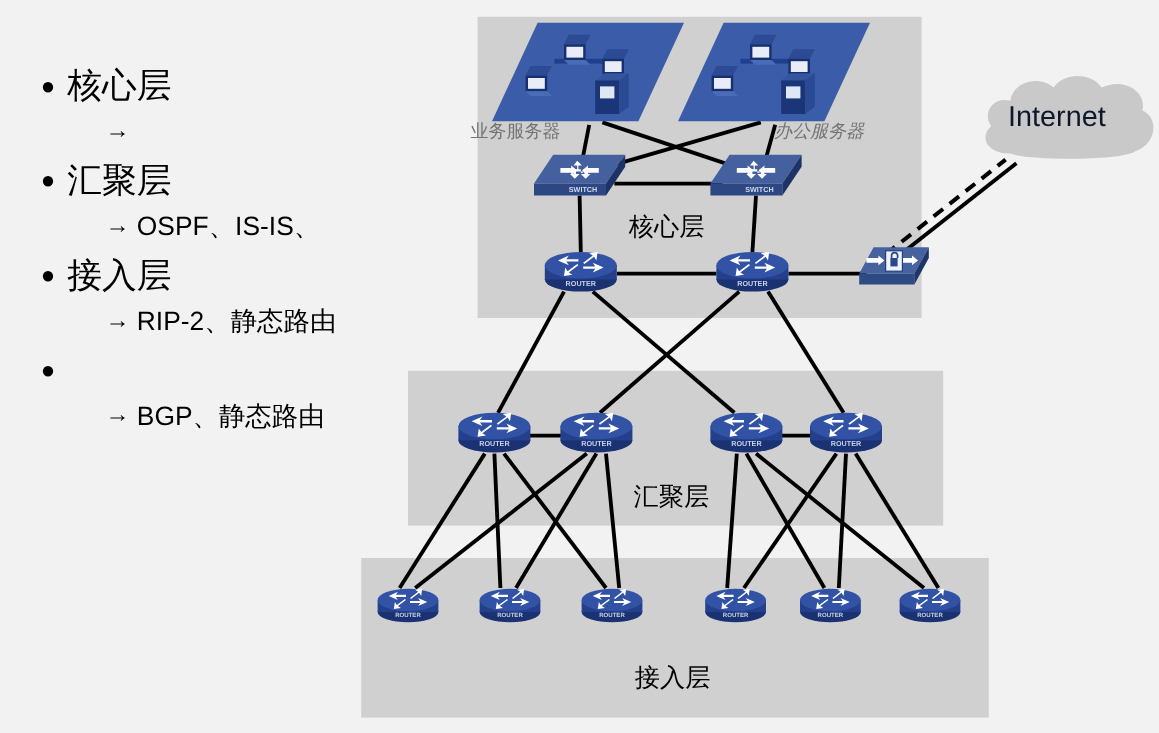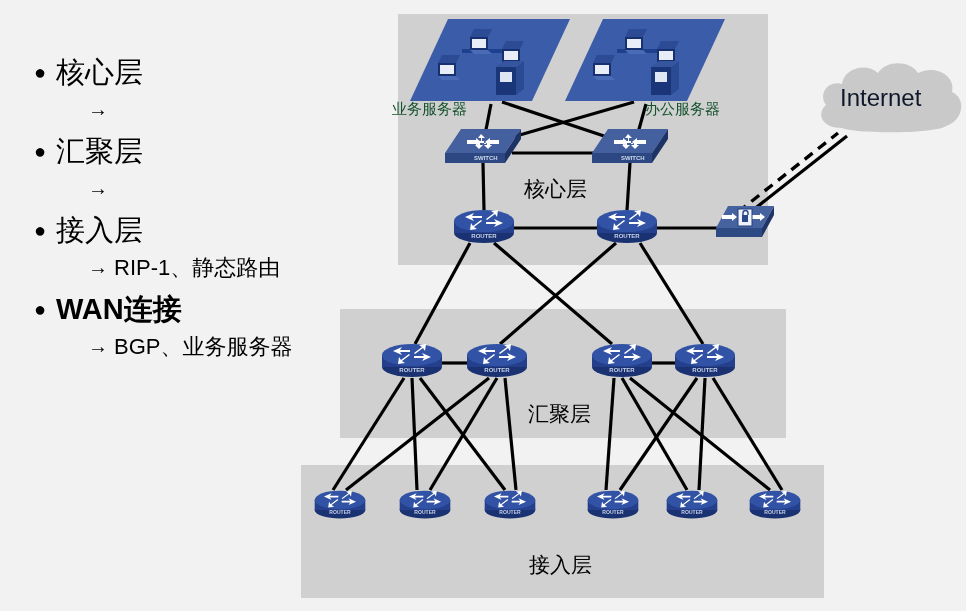--- a/index.html
+++ b/index.html
@@ -119,25 +119,25 @@
     top: 84px;
     font-size: 24px;
     color: #0f172a;
     white-space: nowrap;
   }
 
   
   .caption {
     position: absolute;
     font-size: 15px;
-    color: #14532d;
+    color: #737373;
     white-space: nowrap;
   }
   #cap-biz    { left: 392px; top: 100px; }
-  #cap-office { left: 645px; top: 100px; }
+  #cap-office { left: 645px; top: 100px; font-style: italic; }
 </style>
 </head>
 <body>
 
 <div class="zone" id="zone-core"></div>
 <div class="zone" id="zone-aggr"></div>
 <div class="zone" id="zone-acc"></div>
 
 <div class="zone-label" id="label-core">核心层</div>
 <div class="zone-label" id="label-aggr">汇聚层</div>
@@ -507,33 +507,33 @@
   <div class="sub-row">
     <span class="sub-arrow">→</span>
   </div>
 
   <div class="b-row">
     <span class="b-dot">●</span>
     <span class="b-main">汇聚层</span>
   </div>
   <div class="sub-row">
     <span class="sub-arrow">→</span>
+    <span class="sub-text">OSPF、IS-IS、</span>
   </div>
 
   <div class="b-row">
     <span class="b-dot">●</span>
     <span class="b-main">接入层</span>
   </div>
   <div class="sub-row">
     <span class="sub-arrow">→</span>
-    <span class="sub-text">RIP-1、静态路由</span>
+    <span class="sub-text">RIP-2、静态路由</span>
   </div>
 
   <div class="b-row">
     <span class="b-dot">●</span>
-    <span class="b-main bold-lead">WAN连接</span>
   </div>
   <div class="sub-row">
     <span class="sub-arrow">→</span>
-    <span class="sub-text">BGP、业务服务器</span>
+    <span class="sub-text">BGP、静态路由</span>
   </div>
 
 </div>
 
 </body></html>

